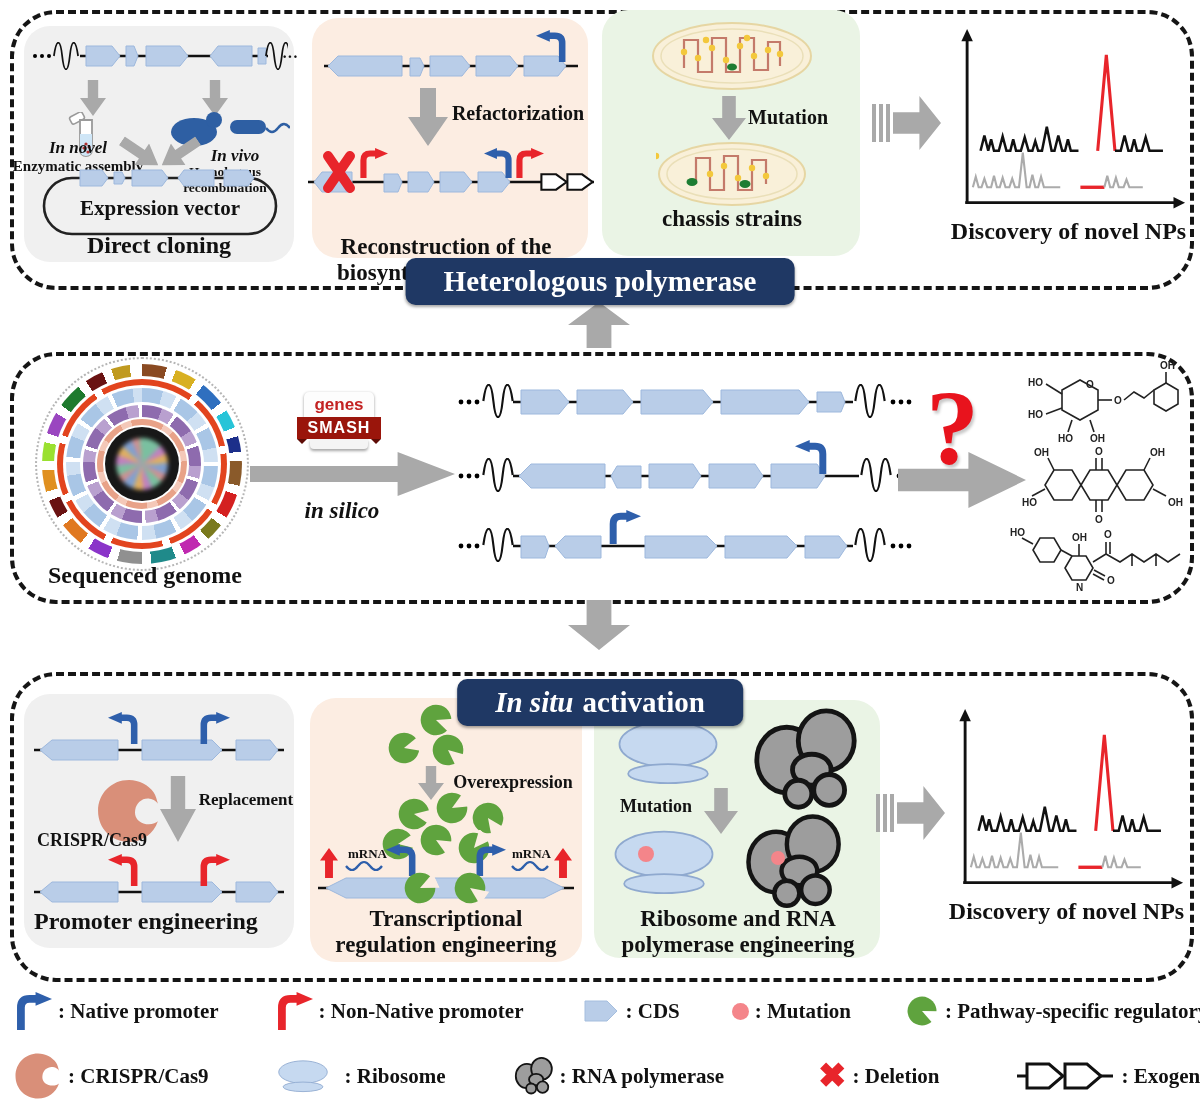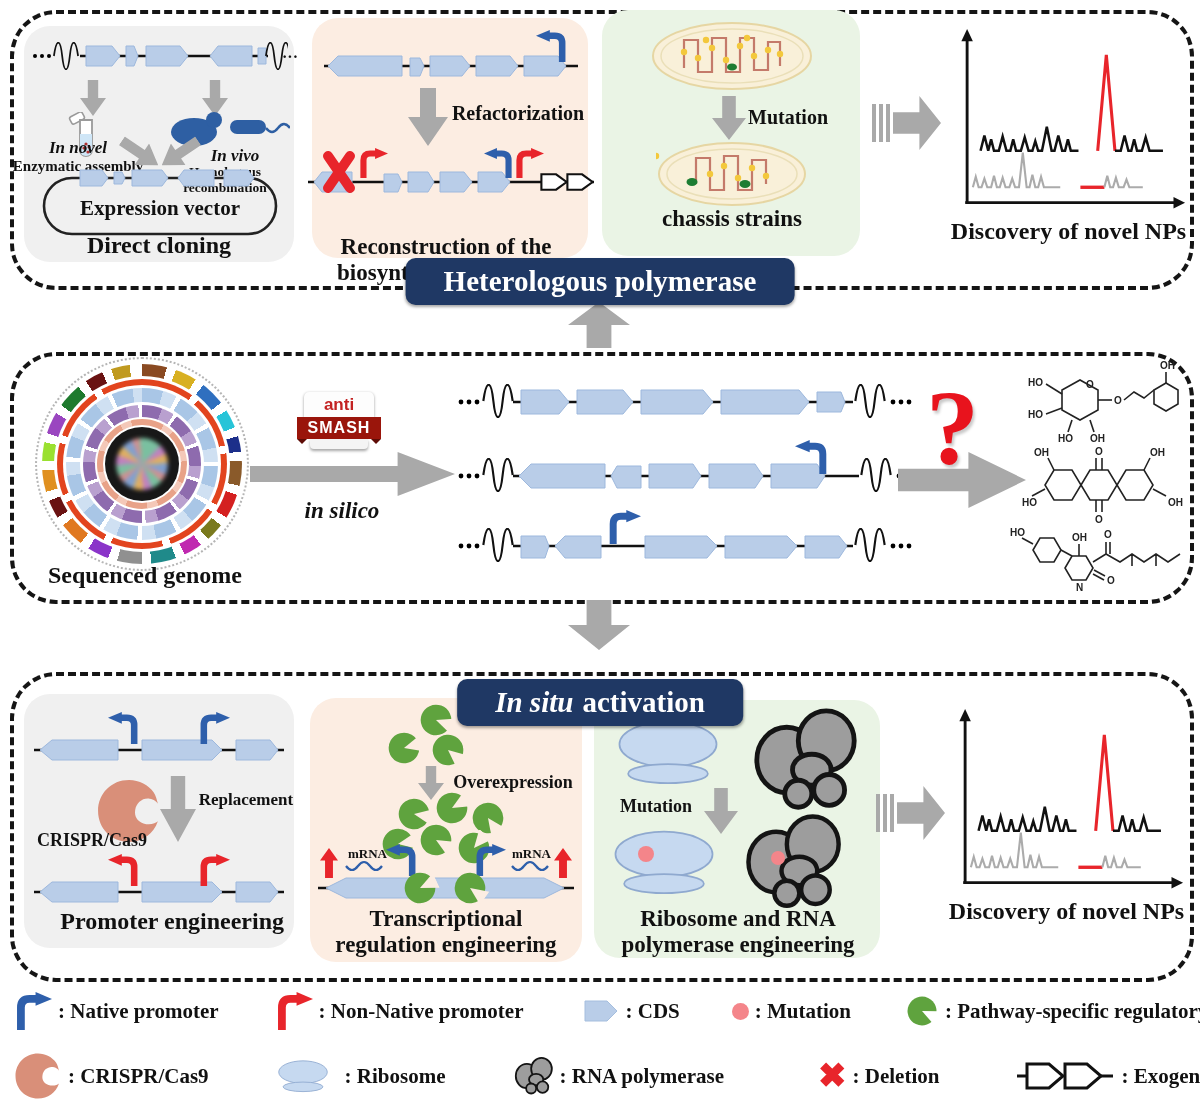--- a/index.html
+++ b/index.html
@@ -259,21 +259,21 @@
   <div class="ring" style="inset:41px;background:repeating-conic-gradient(#8e6bae 0 5.5%,#b9a0cf 5.5% 9%,#fff 9% 10%);"></div>
   <div class="ring" style="inset:53px;background:#fff;"></div>
   <div class="ring" style="inset:55px;background:repeating-conic-gradient(#e8a288 0 8%,#f4c8b8 8% 12%);"></div>
   <div class="ring" style="inset:61px;background:#fff;"></div>
   <div class="ring" style="inset:63px;background:#181818;"></div>
   <div class="ring" style="inset:74px;background:repeating-conic-gradient(from 20deg,#7ac0a0 0 7%,#c080c0 7% 13%,#e0b060 13% 19%,#80a0d0 19% 26%,#d09090 26% 31%);filter:blur(2px);"></div>
 </div>
 <div class="abs cap" style="left:30px;top:562px;width:230px;font-size:24px;">Sequenced genome</div>
 
 <div class="antismash" style="left:304px;top:392px;">
-  <div class="as-box"><span>anti</span></div>
+  <div class="as-box"><span>genes</span></div>
   <div class="as-ribbon"><span>SMASH</span></div>
   <div class="as-foot"></div>
 </div>
 <div class="blockarrow ar-right" style="left:250px;top:452px;width:205px;height:44px;clip-path:polygon(0 32%,72% 32%,72% 0,100% 50%,72% 100%,72% 68%,0 68%);"></div>
 <div class="abs cap ital" style="left:282px;top:498px;width:120px;font-size:23px;">in silico</div>
 
 <svg class="abs" style="left:455px;top:376px;" width="460" height="52" viewBox="0 0 460 52">
   <circle cx="6" cy="26" r="2.4"></circle>
       <circle cx="14" cy="26" r="2.4"></circle>
       <circle cx="22" cy="26" r="2.4"></circle>
@@ -419,21 +419,21 @@
 <svg class="abs" style="left:30px;top:848px;" width="258" height="58" viewBox="0 0 258 58">
   <line x1="4" y1="44" x2="254" y2="44" stroke="#111" stroke-width="2.4"></line>
   <g fill="#b9cde8" stroke="#9db8dd">
     <polygon points="88,34 22,34 10,44 22,54 88,54"></polygon>
     <polygon points="112,34 182,34 192,44 182,54 112,54"></polygon>
     <polygon points="206,34 240,34 248,44 240,54 206,54"></polygon>
   </g>
   <use href="#sym-prom" x="78" y="6" width="32" height="32" transform="scale(-1,1) translate(-188,0)" style="color:#e8252b"></use>
   <use href="#sym-prom" x="168" y="6" width="32" height="32" style="color:#e8252b"></use>
 </svg>
-<div class="abs cap" style="left:34px;top:908px;width:250px;font-size:24px;font-weight:bold;text-align:right;">Promoter engineering</div>
+<div class="abs cap" style="left:34px;top:908px;width:250px;font-size:24px;font-weight:bold;text-align:left;">Promoter engineering</div>
 
 <div class="panel panel-peach" style="left:310px;top:698px;width:272px;height:264px;"></div>
 <div>
   <svg class="abs" style="left:418px;top:702px;--mouth:#fcede2;" width="36" height="36">
         <use href="#sym-factor" width="36" height="36" style="color:#5fa33e" transform="rotate(20 18 18)"></use>
       </svg>
   <svg class="abs" style="left:386px;top:730px;--mouth:#fcede2;" width="36" height="36">
         <use href="#sym-factor" width="36" height="36" style="color:#5fa33e" transform="rotate(-15 18 18)"></use>
       </svg>
   <svg class="abs" style="left:430px;top:732px;--mouth:#fcede2;" width="36" height="36">

